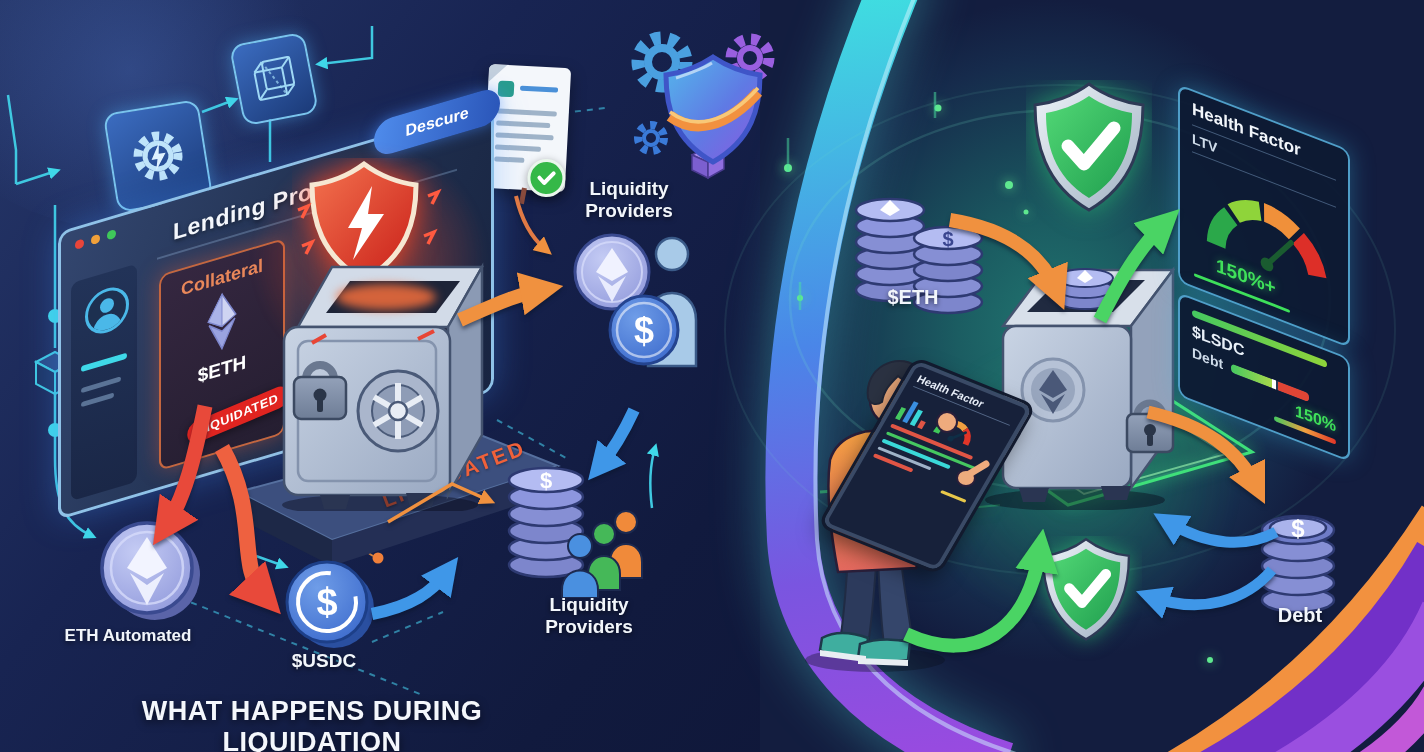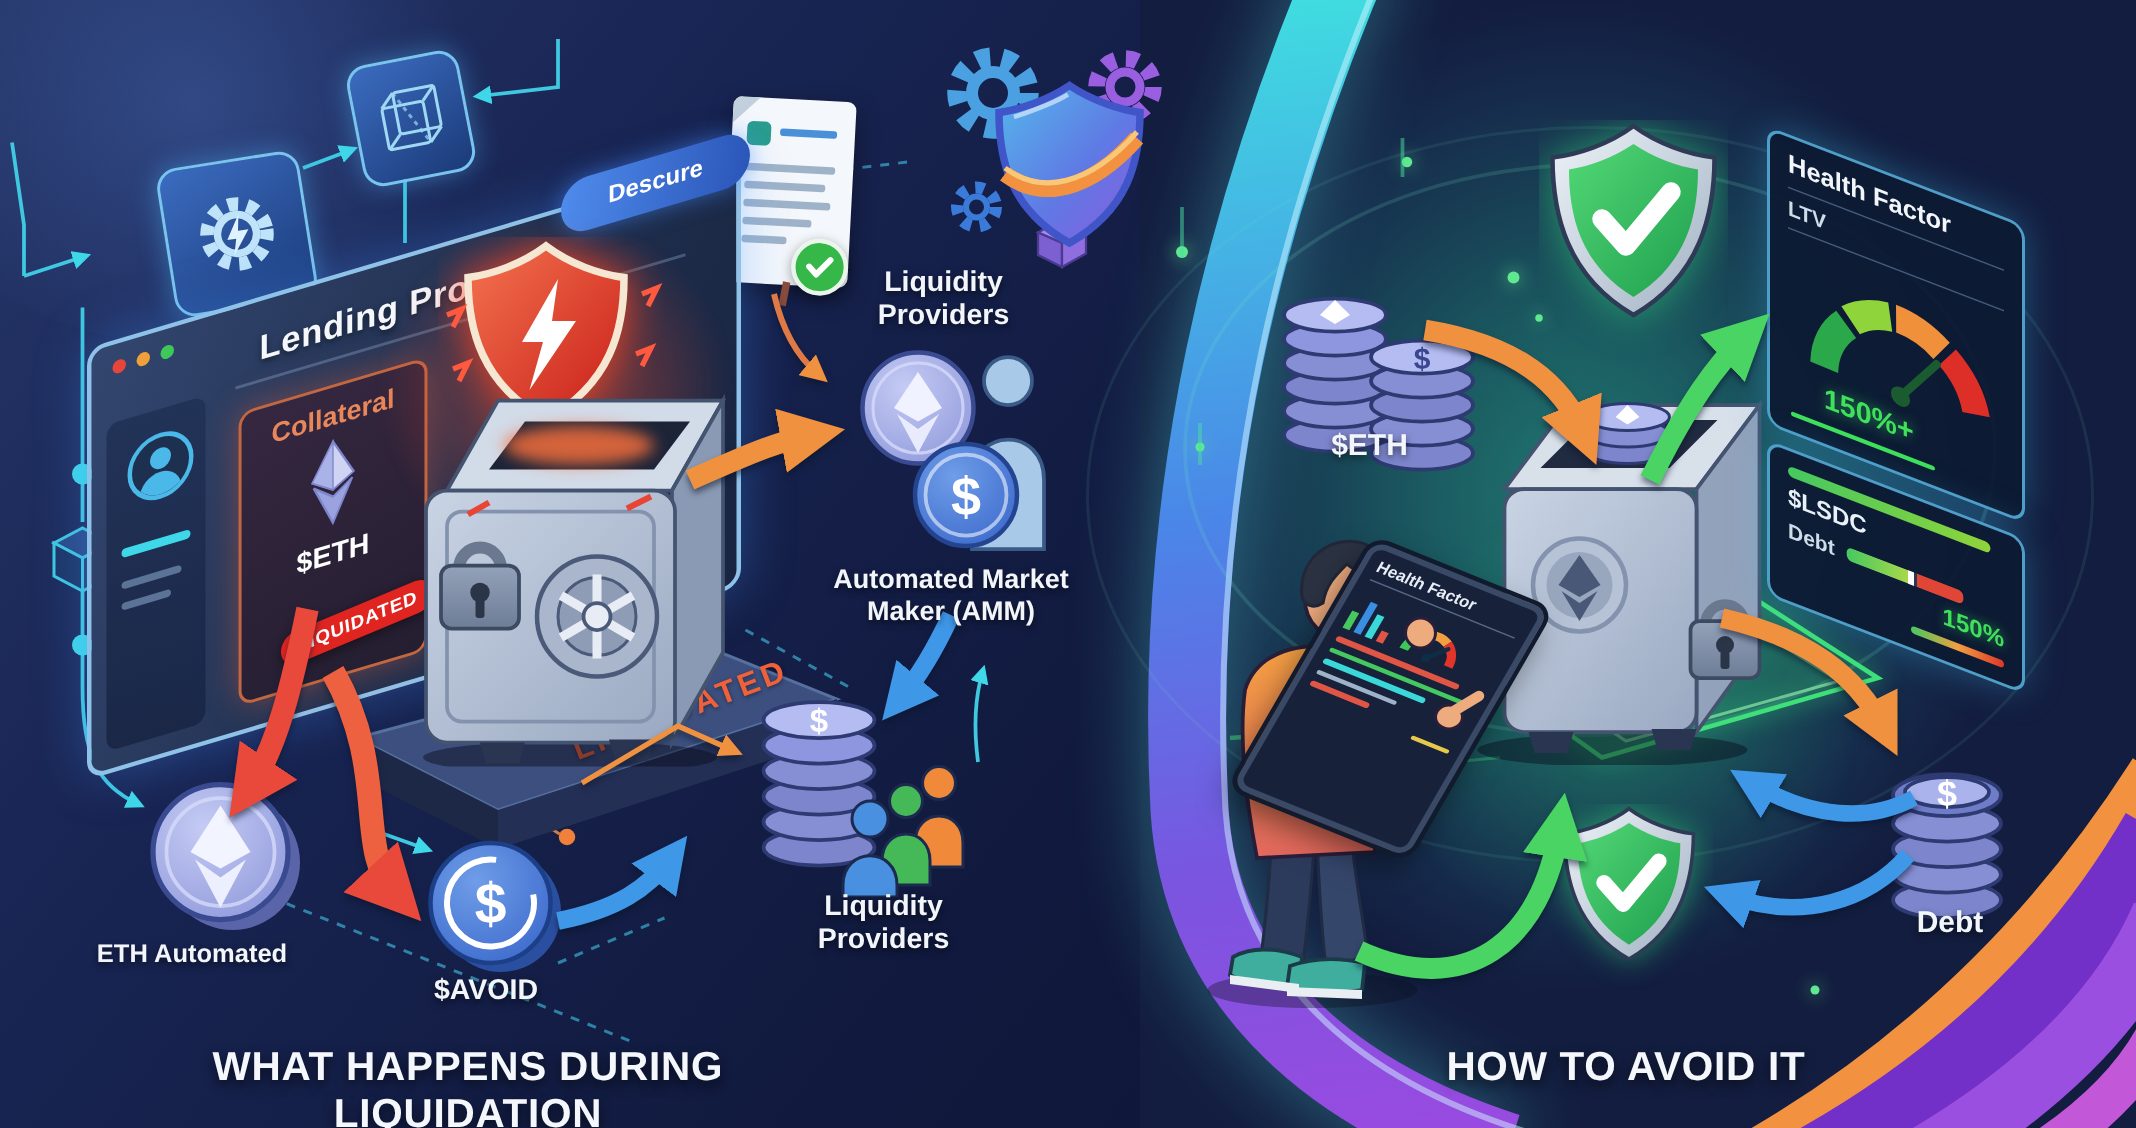--- a/index.html
+++ b/index.html
@@ -623,22 +623,20 @@
       <path d="M950,220 C1012,230 1042,256 1056,290" stroke="#f0913f" stroke-width="14" marker-end="url(#mO)"></path>
       <path d="M1100,320 C1126,268 1144,243 1164,224" stroke="#4ad464" stroke-width="14" marker-end="url(#mG)"></path>
       <path d="M906,634 C976,666 1028,630 1040,550" stroke="#4ad464" stroke-width="14" marker-end="url(#mG)"></path>
       <path d="M1276,532 C1246,548 1208,546 1168,522" stroke="#3f97e8" stroke-width="11" marker-end="url(#mB)"></path>
       <path d="M1272,570 C1246,600 1202,615 1152,597" stroke="#3f97e8" stroke-width="11" marker-end="url(#mB)"></path>
       <path d="M1148,412 C1205,425 1238,450 1256,486" stroke="#f0913f" stroke-width="13" marker-end="url(#mO)"></path>
     </g>
   </svg>
 
   <div class="lbl" style="left:558px;top:178px;width:142px;font-size:19px;">Liquidity Providers</div>
-  <div class="lbl" style="left:540px;top:376px;width:188px;font-size:18px;">Automated Market Maker (AMM)</div>
   <div class="lbl" style="left:520px;top:594px;width:138px;font-size:19px;">Liquidity Providers</div>
   <div class="lbl" style="left:46px;top:626px;width:164px;font-size:17px;">ETH Automated</div>
-  <div class="lbl" style="left:283px;top:650px;width:82px;font-size:19px;">$AVOID</div>
+  <div class="lbl" style="left:283px;top:650px;width:82px;font-size:19px;">$USDC</div>
   <div class="lbl" style="left:872px;top:286px;width:82px;font-size:20px;">$ETH</div>
   <div class="lbl" style="left:1262px;top:604px;width:76px;font-size:20px;">Debt</div>
   <div class="sec-title" style="left:94px;top:696px;width:436px;">WHAT HAPPENS DURING LIQUIDATION</div>
-  <div class="sec-title" style="left:958px;top:696px;width:252px;">HOW TO AVOID IT</div>
 
 </div>
 
 </body></html>

